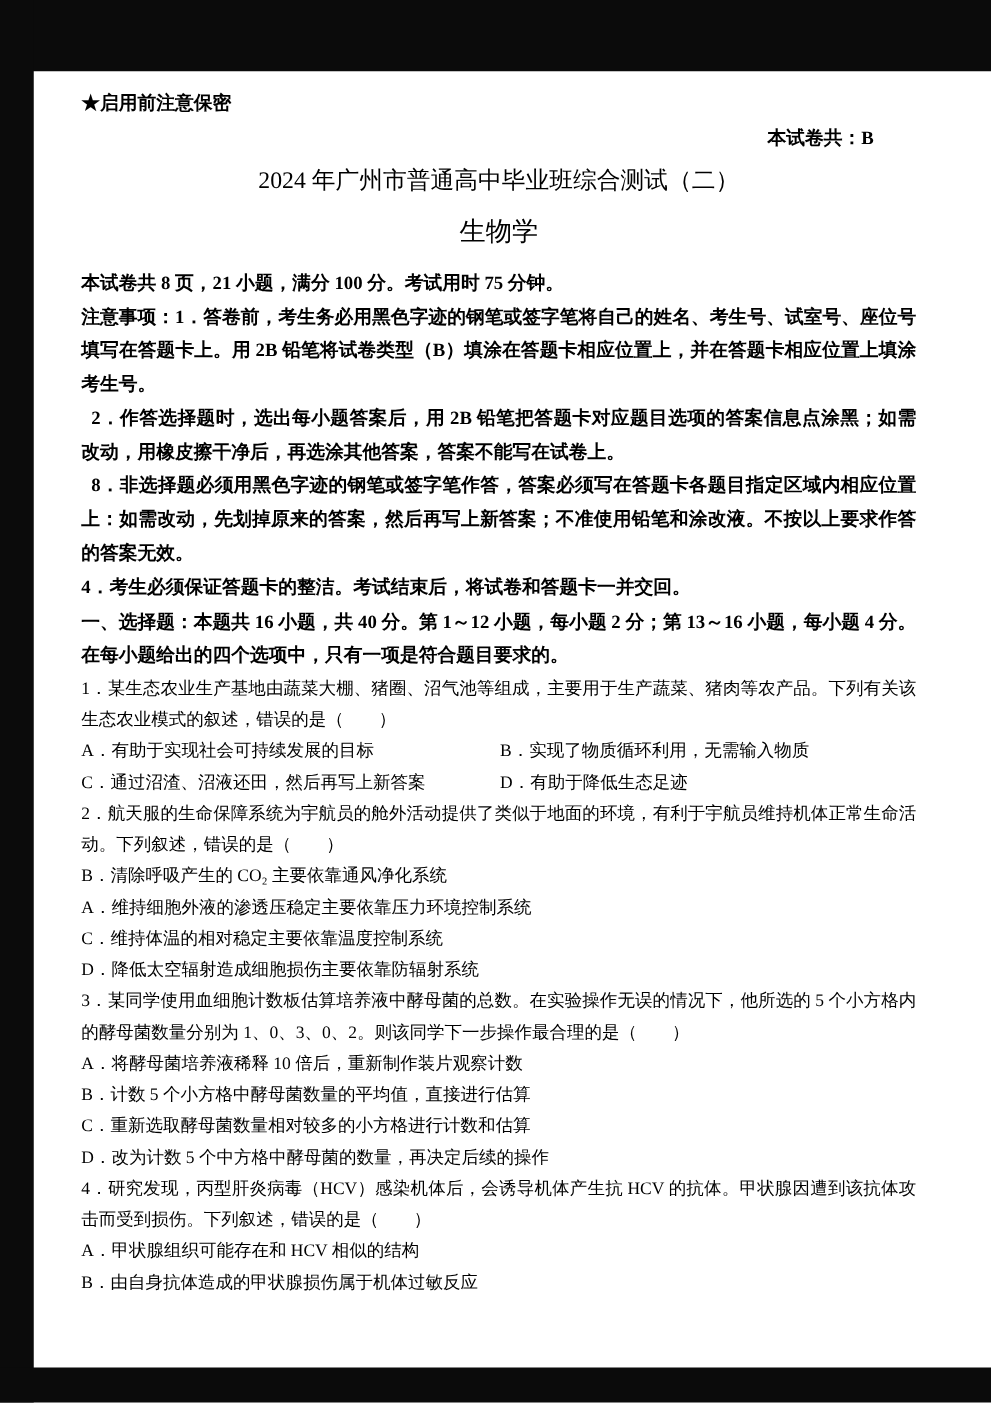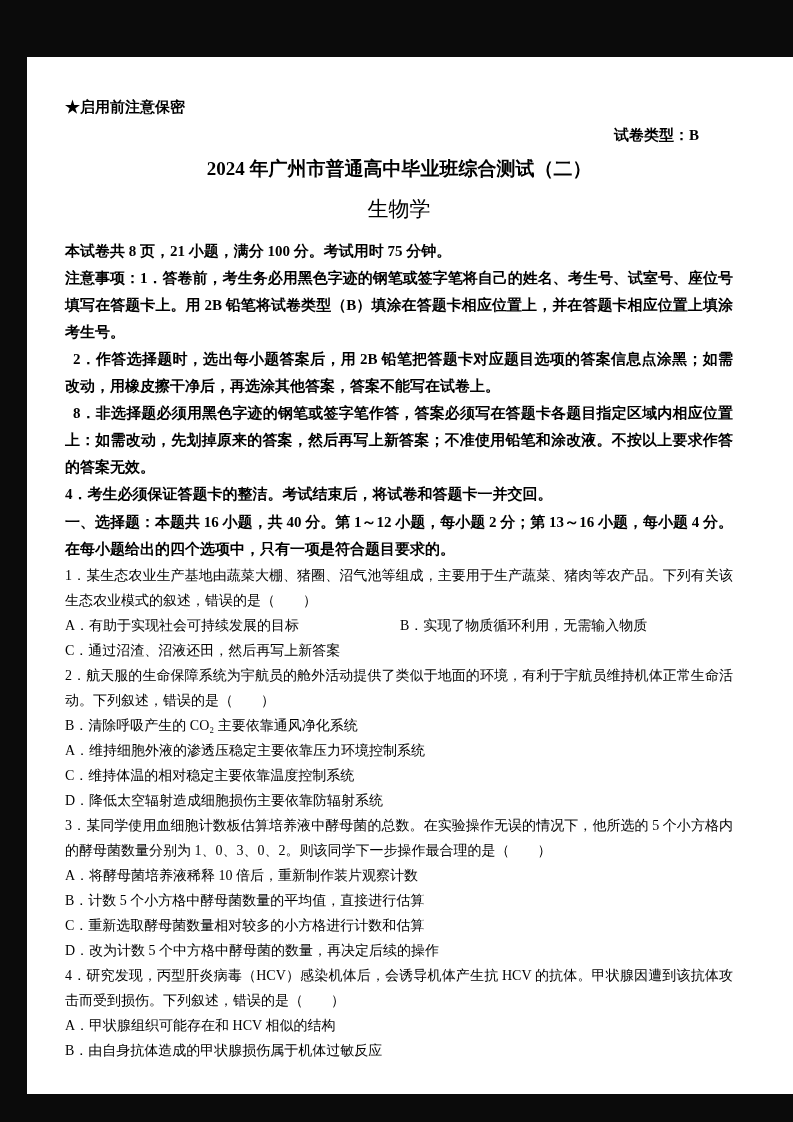--- a/index.html
+++ b/index.html
@@ -12,30 +12,30 @@
     position: relative;
     overflow: hidden;
   }
   .scan-bar { position: absolute; background: #0b0b0b; }
   .scan-top    { top: 0; left: 0; width: 793px; height: 57px; }
   .scan-left   { top: 0; left: 0; width: 27px; height: 1122px; }
   .scan-bottom { top: 1094px; left: 0; width: 793px; height: 28px; }
 
   .content {
     position: absolute;
-    top: 70px; left: 27px;
+    top: 46px; left: 27px;
     width: 764px;
     padding: 26px 58px 0 38px;
   }
 
   .security  { font-weight: bold; font-size: 15px; line-height: 22px; }
   .paper-type{ font-weight: bold; font-size: 15px; line-height: 22px;
                text-align: right; padding-right: 34px; margin-top: 6px; }
 
-  .title   { font-size: 19px; font-weight: bold; text-align: center;
+  .title   { font-size: 19px; font-weight: normal; text-align: center;
              margin: 8px 0 0 0; line-height: 30px; }
   .subject { font-size: 21px; font-weight: normal; text-align: center;
              margin: 8px 0 12px 0; line-height: 34px; }
 
   .notice {
     font-size: 15px; font-weight: bold;
     line-height: 27px; margin: 0;
     text-align: justify;
   }
   .notice-indent { text-indent: 8px; }
@@ -57,41 +57,42 @@
 
 <div class="page">
 
   <div class="scan-bar scan-top"></div>
   <div class="scan-bar scan-left"></div>
   <div class="scan-bar scan-bottom"></div>
 
   <div class="content">
 
     <div class="security">★启用前注意保密</div>
-    <div class="paper-type">试卷类型：B</div>
+    <div class="paper-type">本试卷共：B</div>
 
     <h1 class="title">2024 年广州市普通高中毕业班综合测试（二）</h1>
     <h2 class="subject">生物学</h2>
 
     <p class="notice">本试卷共 8 页，21 小题，满分 100 分。考试用时 75 分钟。</p>
     <p class="notice">注意事项：1．答卷前，考生务必用黑色字迹的钢笔或签字笔将自己的姓名、考生号、试室号、座位号填写在答题卡上。用 2B 铅笔将试卷类型（B）填涂在答题卡相应位置上，并在答题卡相应位置上填涂考生号。</p>
     <p class="notice notice-indent">2．作答选择题时，选出每小题答案后，用 2B 铅笔把答题卡对应题目选项的答案信息点涂黑；如需改动，用橡皮擦干净后，再选涂其他答案，答案不能写在试卷上。</p>
     <p class="notice notice-indent">8．非选择题必须用黑色字迹的钢笔或签字笔作答，答案必须写在答题卡各题目指定区域内相应位置上：如需改动，先划掉原来的答案，然后再写上新答案；不准使用铅笔和涂改液。不按以上要求作答的答案无效。</p>
     <p class="notice">4．考生必须保证答题卡的整洁。考试结束后，将试卷和答题卡一并交回。</p>
 
     <p class="notice section-header">一、选择题：本题共 16 小题，共 40 分。第 1～12 小题，每小题 2 分；第 13～16 小题，每小题 4 分。在每小题给出的四个选项中，只有一项是符合题目要求的。</p>
 
     <div class="question">
       <p class="stem">1．某生态农业生产基地由蔬菜大棚、猪圈、沼气池等组成，主要用于生产蔬菜、猪肉等农产品。下列有关该生态农业模式的叙述，错误的是（　　）</p>
       <div class="opt-row">
         <span class="opt-col">A．有助于实现社会可持续发展的目标</span>
         <span class="opt-col2">B．实现了物质循环利用，无需输入物质</span>
       </div>
       <div class="opt-row">
         <span class="opt-col">C．通过沼渣、沼液还田，然后再写上新答案</span>
+        <span class="opt-col2">D．有助于降低生态足迹</span>
       </div>
     </div>
 
     <div class="question">
       <p class="stem">2．航天服的生命保障系统为宇航员的舱外活动提供了类似于地面的环境，有利于宇航员维持机体正常生命活动。下列叙述，错误的是（　　）</p>
       <div class="opt-line">B．清除呼吸产生的 CO₂ 主要依靠通风净化系统</div>
       <div class="opt-line">A．维持细胞外液的渗透压稳定主要依靠压力环境控制系统</div>
       <div class="opt-line">C．维持体温的相对稳定主要依靠温度控制系统</div>
       <div class="opt-line">D．降低太空辐射造成细胞损伤主要依靠防辐射系统</div>
     </div>

